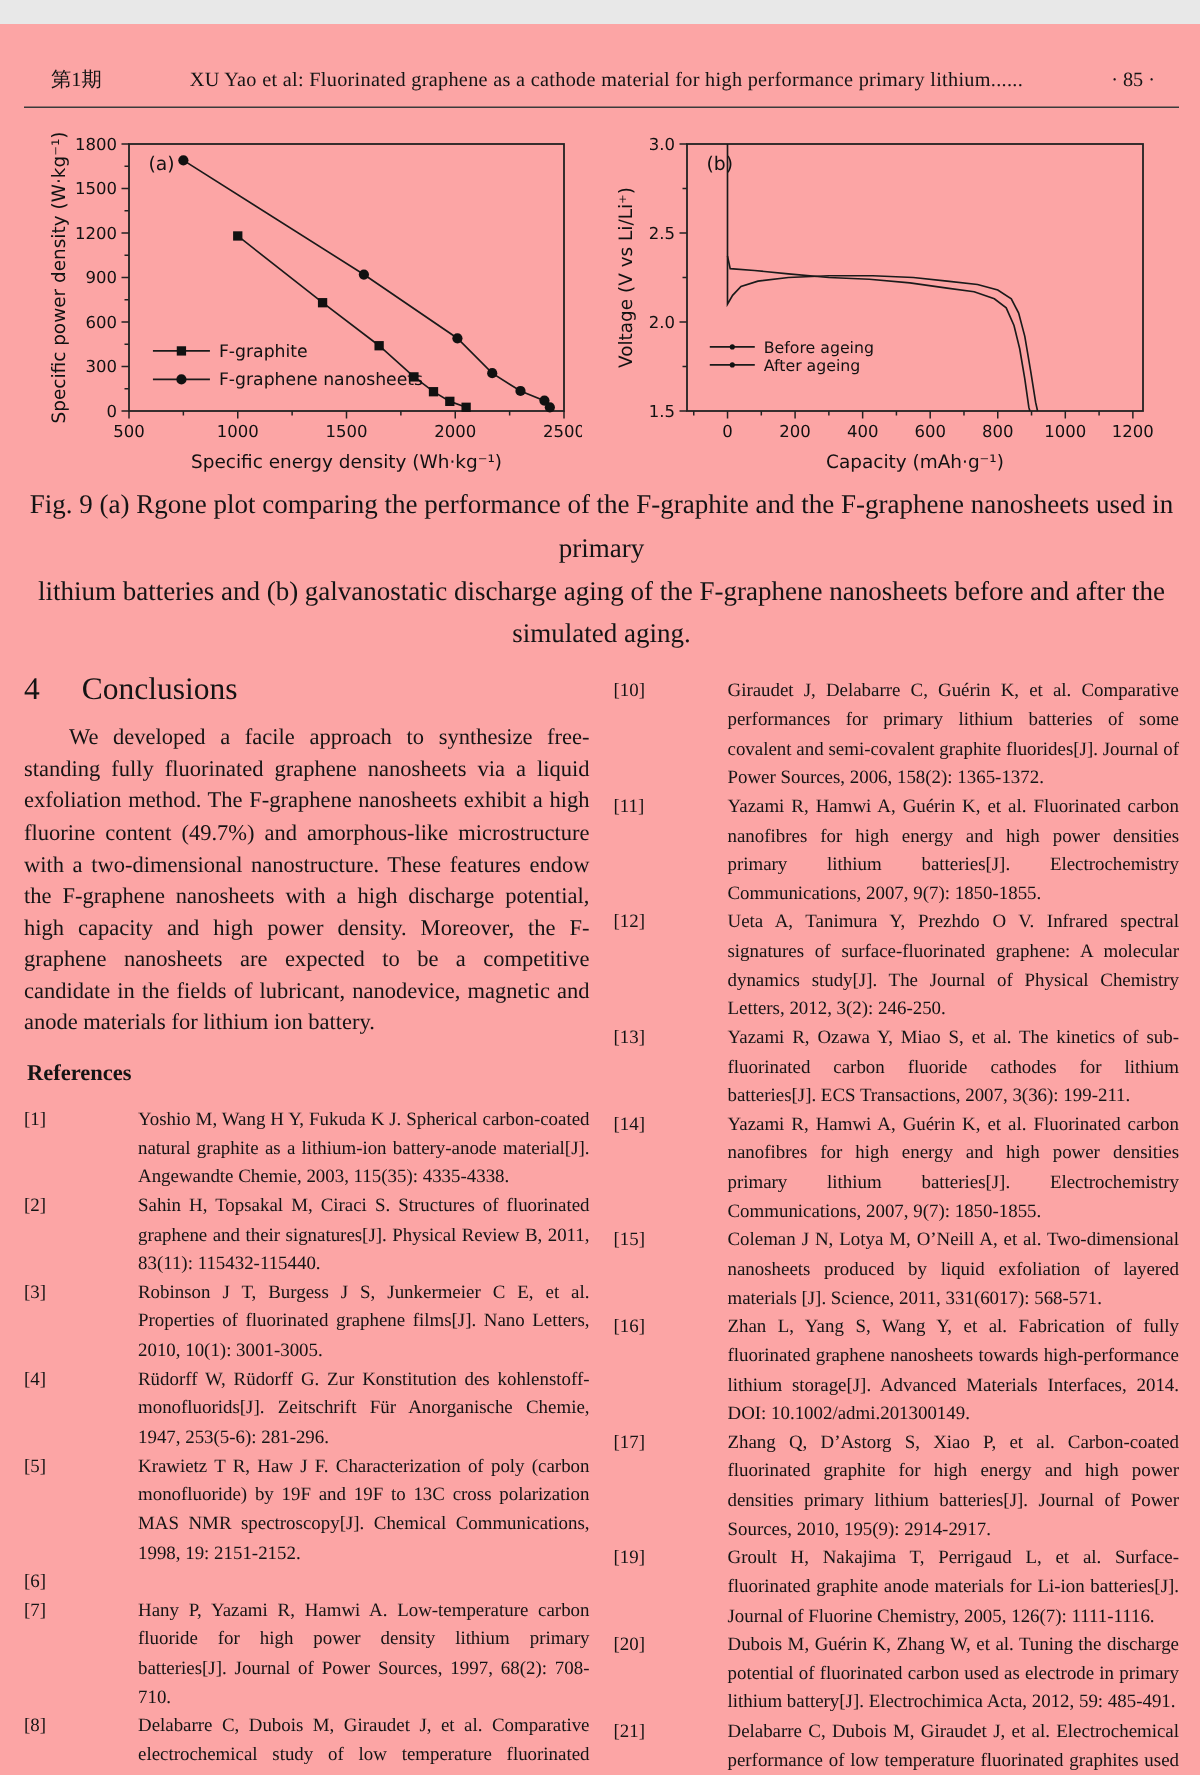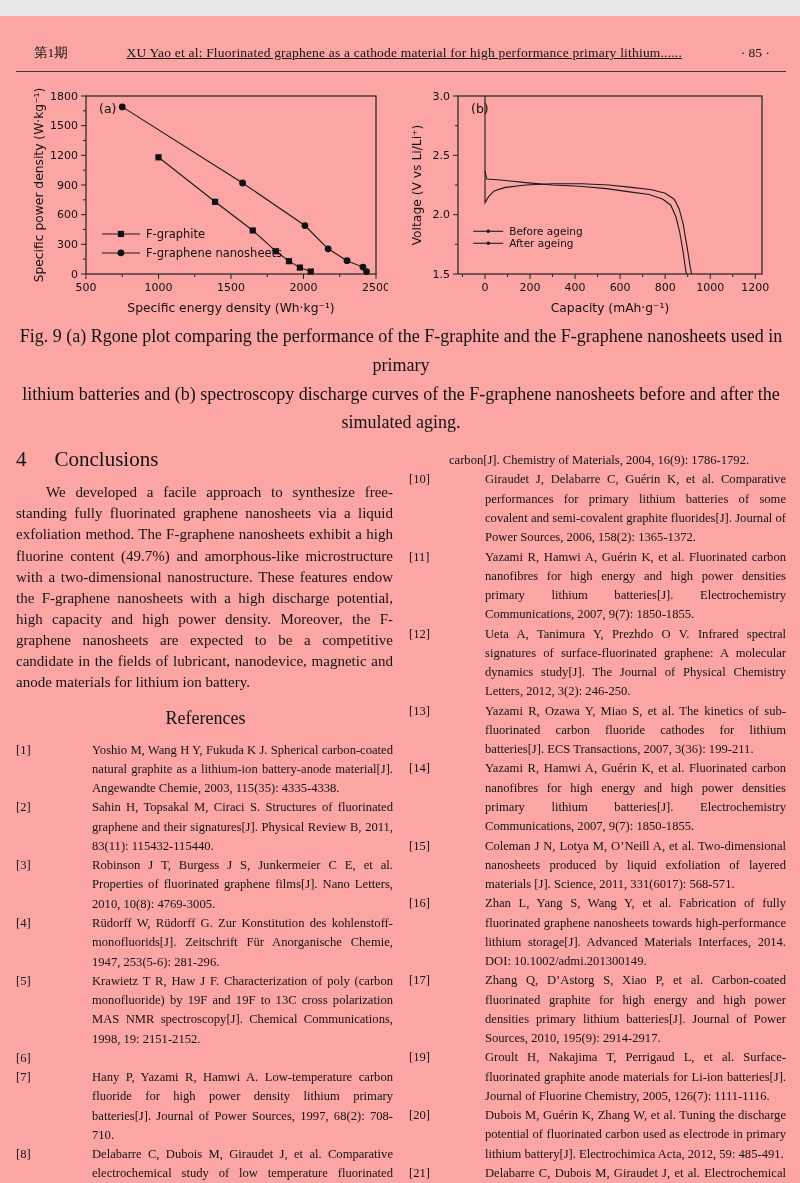--- a/index.html
+++ b/index.html
@@ -7,38 +7,38 @@
     width:800px;height:1183px;margin:16px auto;background:#fca5a5;color:#141414;
     box-sizing:border-box;padding:24px 14px 0 16px;overflow:hidden;
     font-family:"Liberation Serif","DejaVu Serif",serif;position:relative;
   }
   
   .header{
     display:flex;align-items:baseline;font-size:13.5px;
     padding:4px 16px 9px 18px;border-bottom:1.6px solid #3a3a3a;
   }
   .h-issue{flex:0 0 auto;}
-  .h-title{flex:1;text-align:center;letter-spacing:.2px;text-decoration:underline;}
+  .h-title{flex:1;text-align:center;letter-spacing:.2px;}
   .h-page{flex:0 0 auto;}
   
   .charts{display:flex;justify-content:space-between;padding:14px 6px 0 14px;}
   .chart-host svg{display:block;}
   
   .caption{text-align:center;font-size:18px;line-height:1.6;margin-top:4px;}
   
   .cols{display:flex;gap:16px;margin-top:8px;}
   .col{flex:1;min-width:0;}
   .rightcol{position:relative;padding-top:6px;}
   h2.sec{font-size:21px;font-weight:500;margin:2px 0 10px 0;}
   h2.sec .sec-num{margin-right:28px;}
   .par{
     font-size:15px;line-height:1.41;text-align:justify;text-indent:2em;
     margin:0 0 14px 0;
   }
-  .refh{font-size:18px;font-weight:normal;margin:10px 0 12px 2px;text-align:center;}
+  .refh{font-size:15px;font-weight:bold;margin:10px 0 12px 2px;}
   .ref{display:flex;font-size:12.6px;line-height:1.53;gap:36px;}
   .ref-num{flex:0 0 40px;}
   .ref-text{flex:1;text-align:justify;}
   .ref-cont{font-size:12.6px;line-height:1.53;padding-left:40px;text-align:justify;}
 </style>
 </head>
 <body>
 
 <div class="page">
 
@@ -158,21 +158,21 @@
           <text fill="#111" x="101.2" y="149.28" font-size="10.5">Before ageing</text>
           <line x1="65.2" y1="157.28" x2="95.2" y2="157.28" stroke="#1a1a1a" stroke-width="1.1"></line>
           <circle cx="80.2" cy="157.28" r="1.7" fill="#111"></circle>
           <text fill="#111" x="101.2" y="161.28" font-size="10.5">After ageing</text>
         </svg>
       </div>
   </div>
 
   <div class="caption">
     <div>Fig. 9  (a) Rgone plot comparing the performance of the F-graphite and the F-graphene nanosheets used in primary</div>
-    <div>lithium batteries and (b) spectroscopy discharge curves of the F-graphene nanosheets before and after the simulated aging.</div>
+    <div>lithium batteries and (b) galvanostatic discharge aging of the F-graphene nanosheets before and after the simulated aging.</div>
   </div>
 
   <div class="cols">
 
     <div class="col">
       <h2 class="sec">
         <span class="sec-num">4</span><span class="sec-t">Conclusions</span>
       </h2>
       <p class="par">We developed a facile approach to synthesize free-standing fully fluorinated graphene nanosheets via a liquid exfoliation method. The F-graphene nanosheets exhibit a high fluorine content (49.7%) and amorphous-like microstructure with a two-dimensional nanostructure. These features endow the F-graphene nanosheets with a high discharge potential, high capacity and high power density. Moreover, the F-graphene nanosheets are expected to be a competitive candidate in the fields of lubricant, nanodevice, magnetic and anode materials for lithium ion battery.</p>
       <h3 class="refh">References</h3>
@@ -180,21 +180,21 @@
       <div class="ref">
           <span class="ref-num">[1]</span>
           <span class="ref-text">Yoshio M, Wang H Y, Fukuda K J. Spherical carbon-coated natural graphite as a lithium-ion battery-anode material[J]. Angewandte Chemie, 2003, 115(35): 4335-4338.</span>
         </div>
       <div class="ref">
           <span class="ref-num">[2]</span>
           <span class="ref-text">Sahin H, Topsakal M, Ciraci S. Structures of fluorinated graphene and their signatures[J]. Physical Review B, 2011, 83(11): 115432-115440.</span>
         </div>
       <div class="ref">
           <span class="ref-num">[3]</span>
-          <span class="ref-text">Robinson J T, Burgess J S, Junkermeier C E, et al. Properties of fluorinated graphene films[J]. Nano Letters, 2010, 10(8): 4769-3005.</span>
+          <span class="ref-text">Robinson J T, Burgess J S, Junkermeier C E, et al. Properties of fluorinated graphene films[J]. Nano Letters, 2010, 10(1): 3001-3005.</span>
         </div>
       <div class="ref">
           <span class="ref-num">[4]</span>
           <span class="ref-text">Rüdorff W, Rüdorff G. Zur Konstitution des kohlenstoff-monofluorids[J]. Zeitschrift Für Anorganische Chemie, 1947, 253(5-6): 281-296.</span>
         </div>
       <div class="ref">
           <span class="ref-num">[5]</span>
           <span class="ref-text">Krawietz T R, Haw J F. Characterization of poly (carbon monofluoride) by 19F and 19F to 13C cross polarization MAS NMR spectroscopy[J]. Chemical Communications, 1998, 19: 2151-2152.</span>
         </div>
       <div class="ref">
@@ -208,21 +208,20 @@
           <span class="ref-num">[8]</span>
           <span class="ref-text">Delabarre C, Dubois M, Giraudet J, et al. Comparative electrochemical study of low temperature fluorinated graphites used as cathode in primary lithium batteries[J]. ECS Transactions, 2007, 3(36): 153-163.</span>
         </div>
       <div class="ref">
           <span class="ref-num">[9]</span>
           <span class="ref-text">Guérin K, Pinheiro J P, Dubois M, et al. Synthesis and characterization of highly fluorinated graphite containing sp² and sp³</span>
         </div>
     </div>
 
     <div class="col rightcol">
-      <div class="ref-cont">carbon[J]. Chemistry of Materials, 2004, 16(9): 1786-1792.</div>
 
       <div class="ref">
           <span class="ref-num">[10]</span>
           <span class="ref-text">Giraudet J, Delabarre C, Guérin K, et al. Comparative performances for primary lithium batteries of some covalent and semi-covalent graphite fluorides[J]. Journal of Power Sources, 2006, 158(2): 1365-1372.</span>
         </div>
       <div class="ref">
           <span class="ref-num">[11]</span>
           <span class="ref-text">Yazami R, Hamwi A, Guérin K, et al. Fluorinated carbon nanofibres for high energy and high power densities primary lithium batteries[J]. Electrochemistry Communications, 2007, 9(7): 1850-1855.</span>
         </div>
       <div class="ref">

